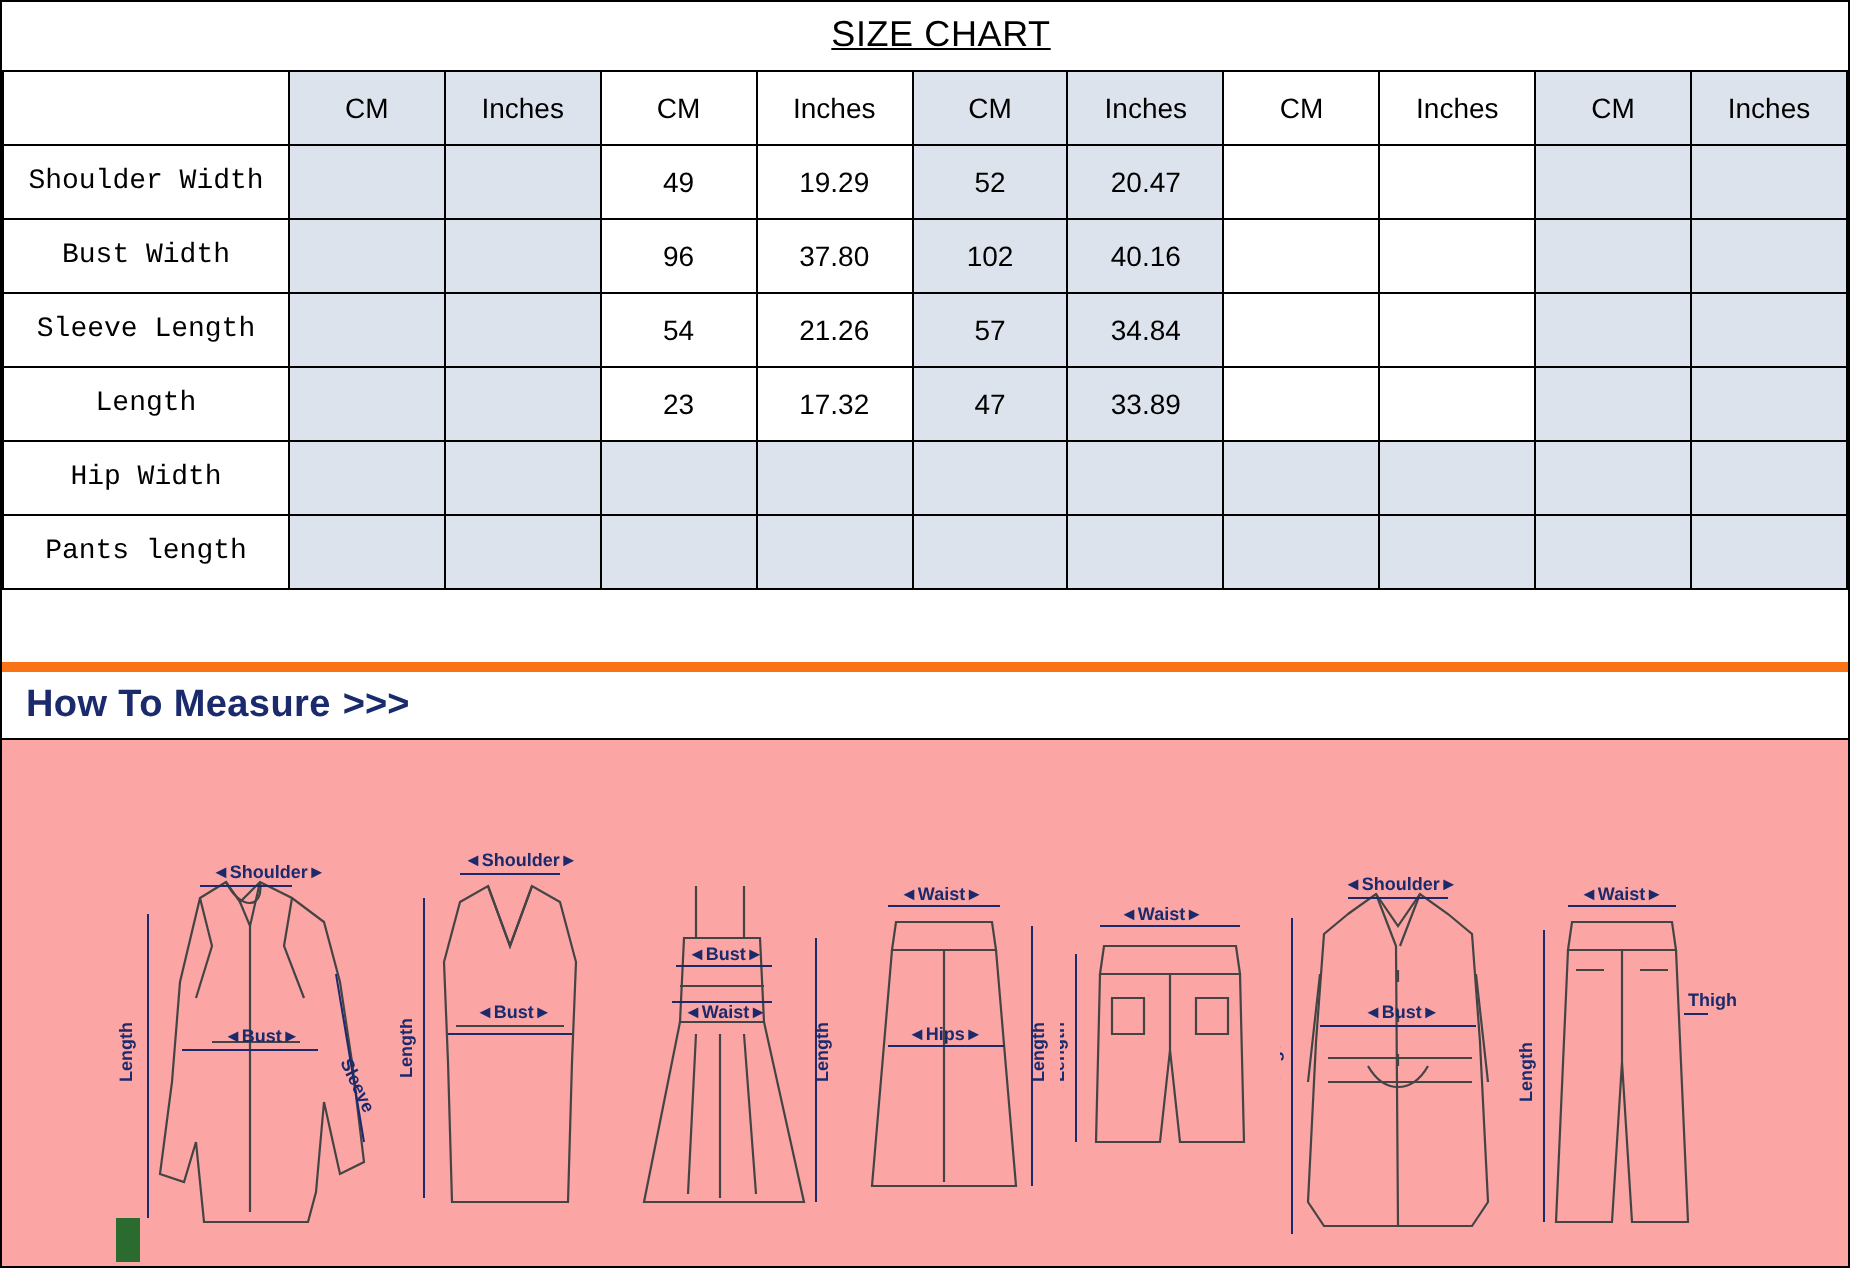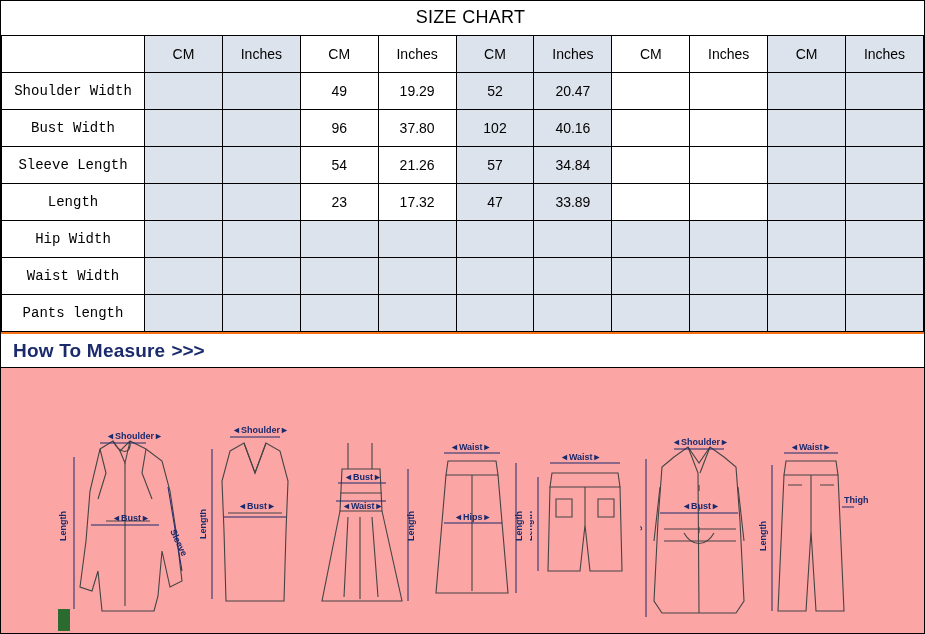--- a/index.html
+++ b/index.html
@@ -24,20 +24,21 @@
     display: flex;
     flex-direction: column;
   }
   .chart-title {
     text-align: center;
     font-size: 18px;
     padding: 6px 0 7px 16px;
     letter-spacing: 0.3px;
     color: #000;
     background: #fff;
+    text-decoration: underline;
   }
   table.size-table {
     border-collapse: collapse;
     width: 100%;
     table-layout: fixed;
   }
   table.size-table td, table.size-table th {
     border: 1px solid #000;
     text-align: center;
     font-weight: normal;
@@ -57,27 +58,28 @@
     height: 40px;
   }
   .unit-row td {
     height: 31px;
     font-size: 14px;
   }
   .shade {
     background: #dde3ec;
   }
   .how-to {
-    border-top: 2px solid #f97316;
+    border-top: 5px solid #f97316;
     border-bottom: 1px solid #000;
     height: 33px;
     display: flex;
     align-items: center;
     padding-left: 12px;
     background: #fff;
+    margin-top: 36px;
   }
   .how-to-text {
     color: #1a2a6c;
     font-weight: bold;
     font-size: 19px;
     letter-spacing: 0.2px;
   }
   .how-to-arrows {
     color: #1a2a6c;
     font-weight: bold;
@@ -195,33 +197,20 @@
         <td class="shade"></td>
         <td class="shade"></td>
         <td class="shade"></td>
         <td class="shade"></td>
         <td class="shade"></td>
         <td class="shade"></td>
         <td class="shade"></td>
         <td class="shade"></td>
       </tr>
 
-      <tr>
-        <td class="label-col">Waist Width</td>
-        <td class="shade"></td>
-        <td class="shade"></td>
-        <td class="shade"></td>
-        <td class="shade"></td>
-        <td class="shade"></td>
-        <td class="shade"></td>
-        <td class="shade"></td>
-        <td class="shade"></td>
-        <td class="shade"></td>
-        <td class="shade"></td>
-      </tr>
 
       <tr>
         <td class="label-col">Pants length</td>
         <td class="shade"></td>
         <td class="shade"></td>
         <td class="shade"></td>
         <td class="shade"></td>
         <td class="shade"></td>
         <td class="shade"></td>
         <td class="shade"></td>

